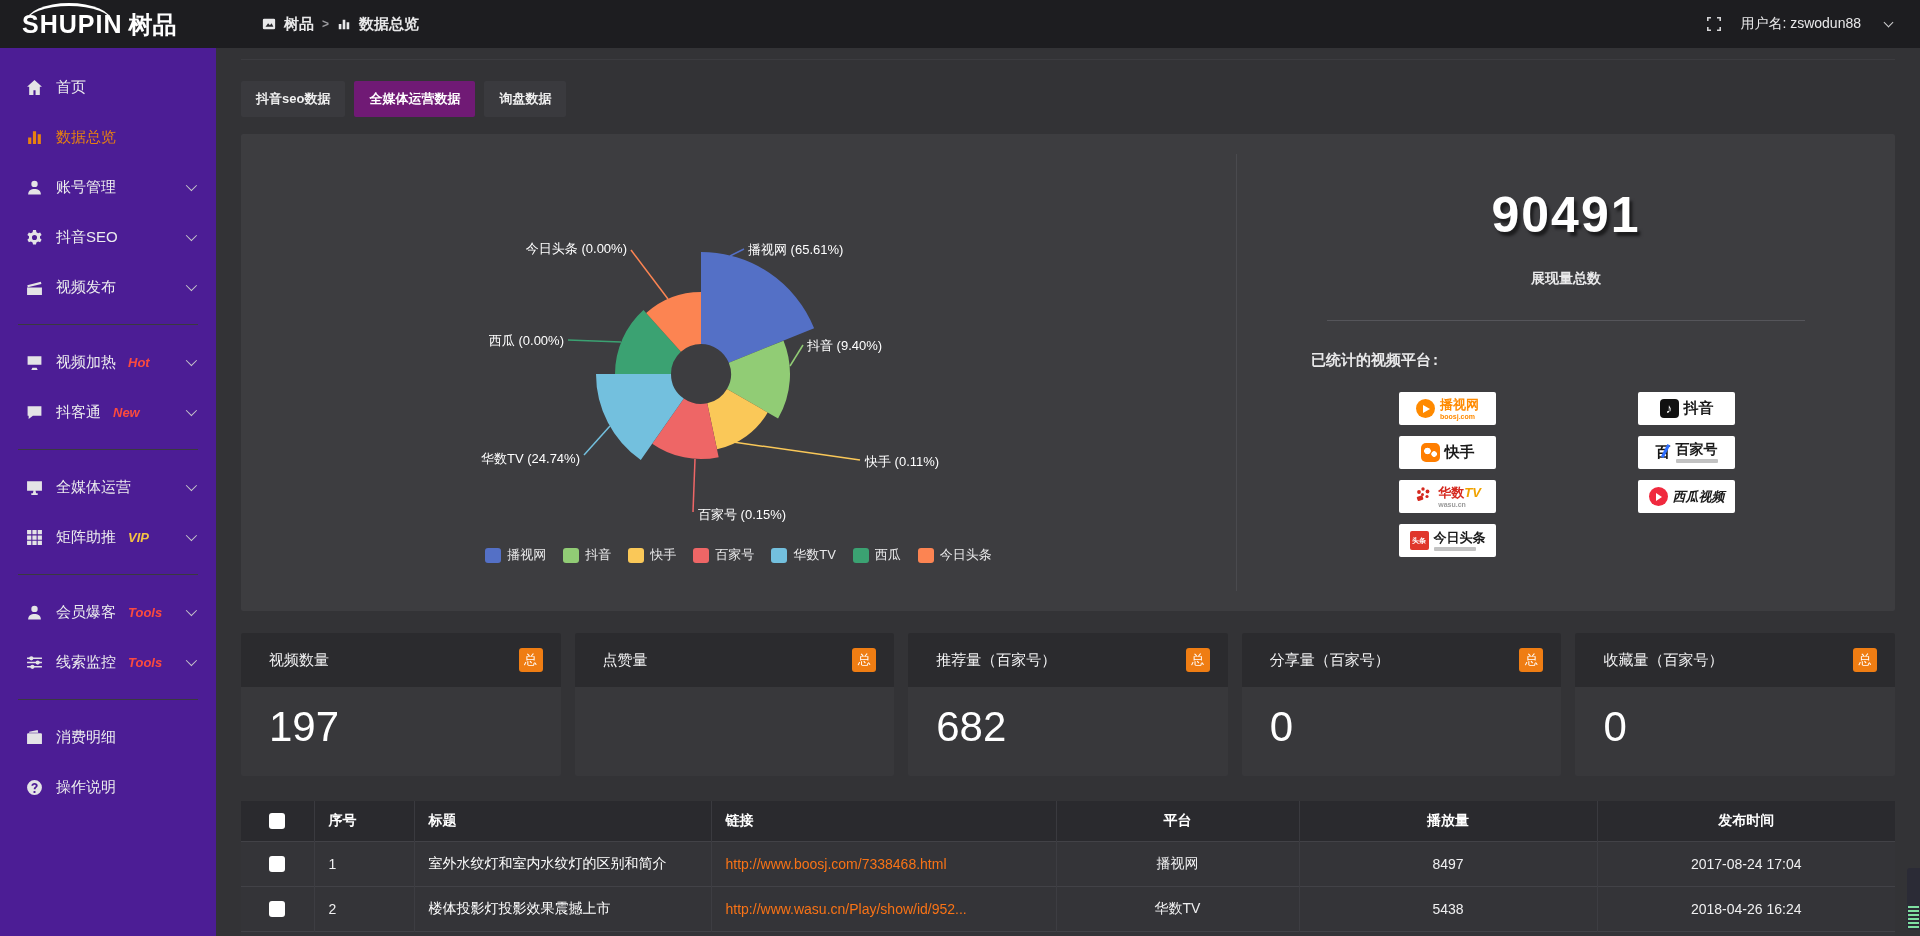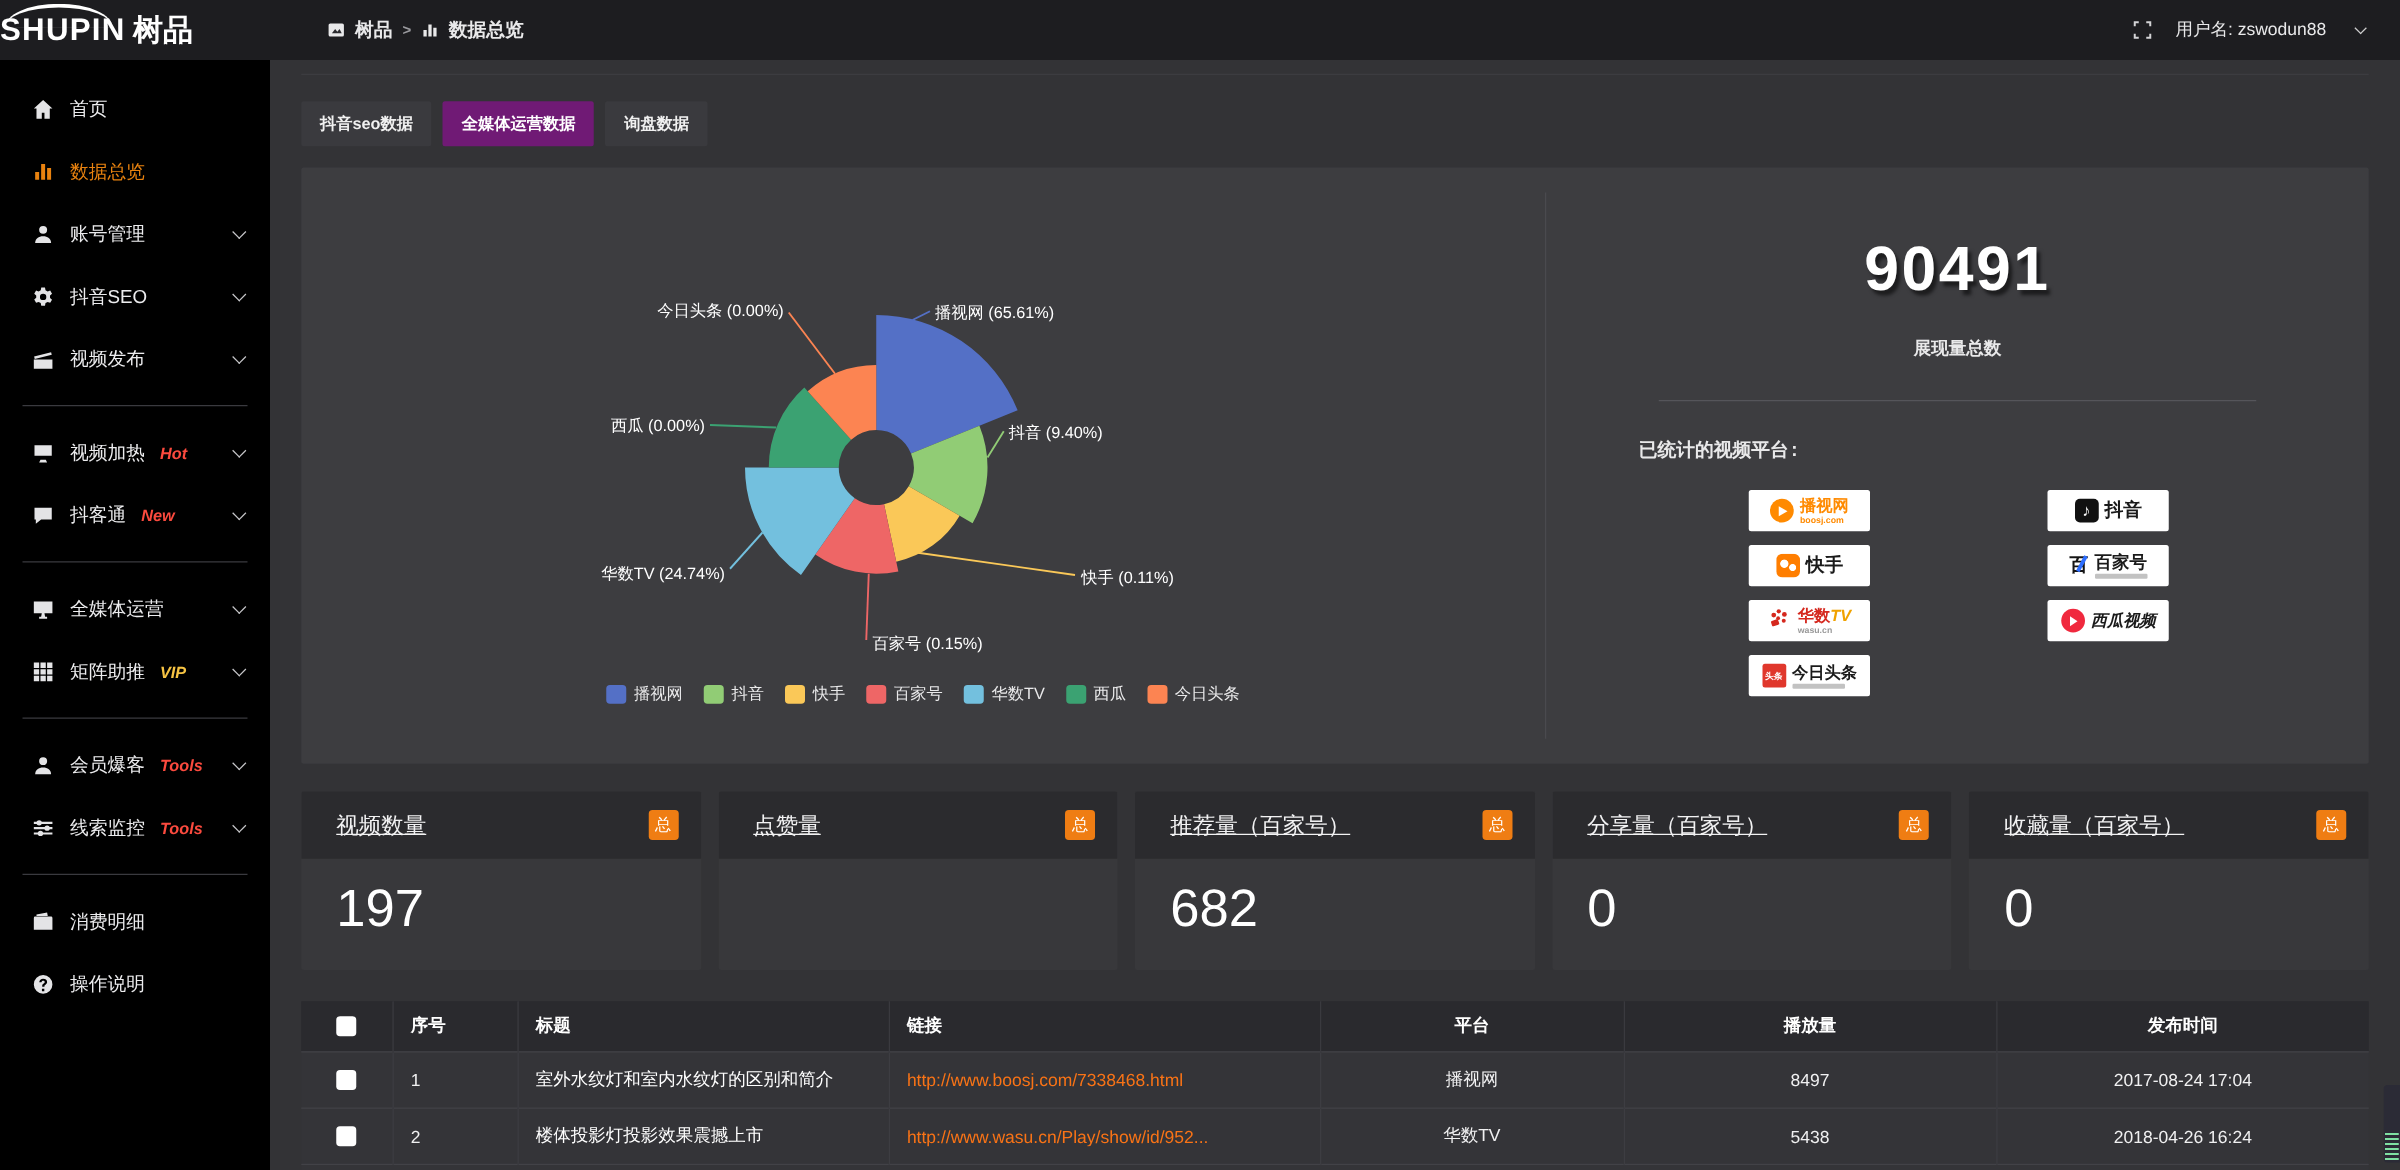--- a/index.html
+++ b/index.html
@@ -2,33 +2,33 @@
 <html><head>
 <meta charset="utf-8">
 <style>
   * { margin:0; padding:0; box-sizing:border-box; }
   html,body { width:1920px; height:936px; overflow:hidden; background:#333336;
     font-family:"Liberation Sans","DejaVu Sans",sans-serif; color:#e9e9ea; }
 
   
   .topbar { position:absolute; left:0; top:0; width:1920px; height:48px; background:#1d1d20;
     display:flex; align-items:center; z-index:5; }
-  .logo { width:216px; display:flex; align-items:flex-end; gap:6px; }
+  .logo { width:216px; padding-left:22px; display:flex; align-items:flex-end; gap:6px; }
   .logo-en { position:relative; font-weight:bold; font-size:25px; letter-spacing:1px; color:#fff; line-height:1; }
   .logo-en::before { content:""; position:absolute; left:4px; top:-9px; width:86px; height:16px;
     border-top:3px solid #fff; border-radius:50% 50% 0 0 / 100% 100% 0 0; }
   .logo-cn { font-weight:bold; font-size:24px; color:#fff; line-height:1; }
   .breadcrumb { display:flex; align-items:center; gap:8px; margin-left:46px; font-size:15px; font-weight:bold; }
   .crumb-sep { color:#9a9a9e; font-size:12px; font-weight:bold; }
   .topbar-right { margin-left:auto; display:flex; align-items:center; gap:18px; padding-right:28px; font-size:14px; }
   .chev { display:inline-block; width:7px; height:7px; border-right:1.5px solid #cfcfcf;
     border-bottom:1.5px solid #cfcfcf; transform:rotate(45deg); margin-left:6px; margin-top:-3px; }
 
   
-  .sidebar { position:absolute; left:0; top:48px; bottom:0; width:216px; background:#000000; padding-top:14px; }
+  .sidebar { position:absolute; left:0; top:48px; bottom:0; width:216px; background:#4c1d95; padding-top:14px; }
   .side-item { height:50px; display:flex; align-items:center; padding:0 22px 0 26px; cursor:pointer; font-size:15px; color:#ececee; }
   .side-item .s-ico { width:17px; height:17px; margin-right:13px; flex:0 0 17px; }
   .side-item.active { color:#e8820f; }
   .side-item.active svg { fill:#e8820f; }
   .side-item svg { fill:#e4e4e6; width:17px; height:17px; }
   .side-badge { font-style:italic; font-weight:bold; font-size:13px; margin-left:12px; }
   .side-badge.red { color:#fb4a3e; } .side-badge.gold { color:#f6c343; }
   .side-chev { margin-left:auto; width:8px; height:8px; border-right:1.6px solid #c7c7ca;
     border-bottom:1.6px solid #c7c7ca; transform:rotate(45deg) translateY(-2px); }
   .side-div { height:1px; background:#3a3a3f; margin:12px 18px; }
@@ -63,21 +63,21 @@
   .pf-sub { font-size:7px; font-weight:bold; margin-top:2px; }
   .sub-bar { width:42px; height:4px; background:#c2c2c2; margin-top:3px; border-radius:1px; }
   .ico-circle { width:19px; height:19px; border-radius:50%; display:flex; align-items:center; justify-content:center; }
   .ico-square { width:19px; height:19px; border-radius:4px; display:flex; align-items:center; justify-content:center; }
   .play-tri { width:0; height:0; border-left:7px solid #fff; border-top:4.5px solid transparent; border-bottom:4.5px solid transparent; margin-left:2px; }
 
   
   .cards { display:flex; gap:14px; margin-top:22px; }
   .card { flex:1; height:143px; background:#38383b; border-radius:2px; overflow:hidden; }
   .card-head { height:54px; background:#2b2b2e; display:flex; align-items:center; padding:0 18px 0 28px; }
-  .card-title { font-size:18px; color:#f2f2f3;text-decoration:underline; }
+  .card-title { font-size:15px; color:#f2f2f3; }
   .card-badge { margin-left:auto; width:24px; height:24px; background:#ef7d13; color:#fff; font-size:13px;
     border-radius:3px; display:flex; align-items:center; justify-content:center; cursor:pointer; }
   .card-value { padding:16px 0 0 28px; font-size:42px; color:#fff; }
 
   
   .tbl { margin-top:25px; width:100%; border-collapse:collapse; table-layout:fixed; }
   .tbl th { background:#2a2a2e; height:40px; font-size:14px; font-weight:bold; color:#fff;
     border-right:1px solid #3a3a3f; padding:0 14px; }
   .tbl td { background:#343438; height:45px; font-size:14px; color:#f0f0f1;
     border-top:1px solid #424247; border-right:1px solid #3d3d42; padding:0 14px; }

